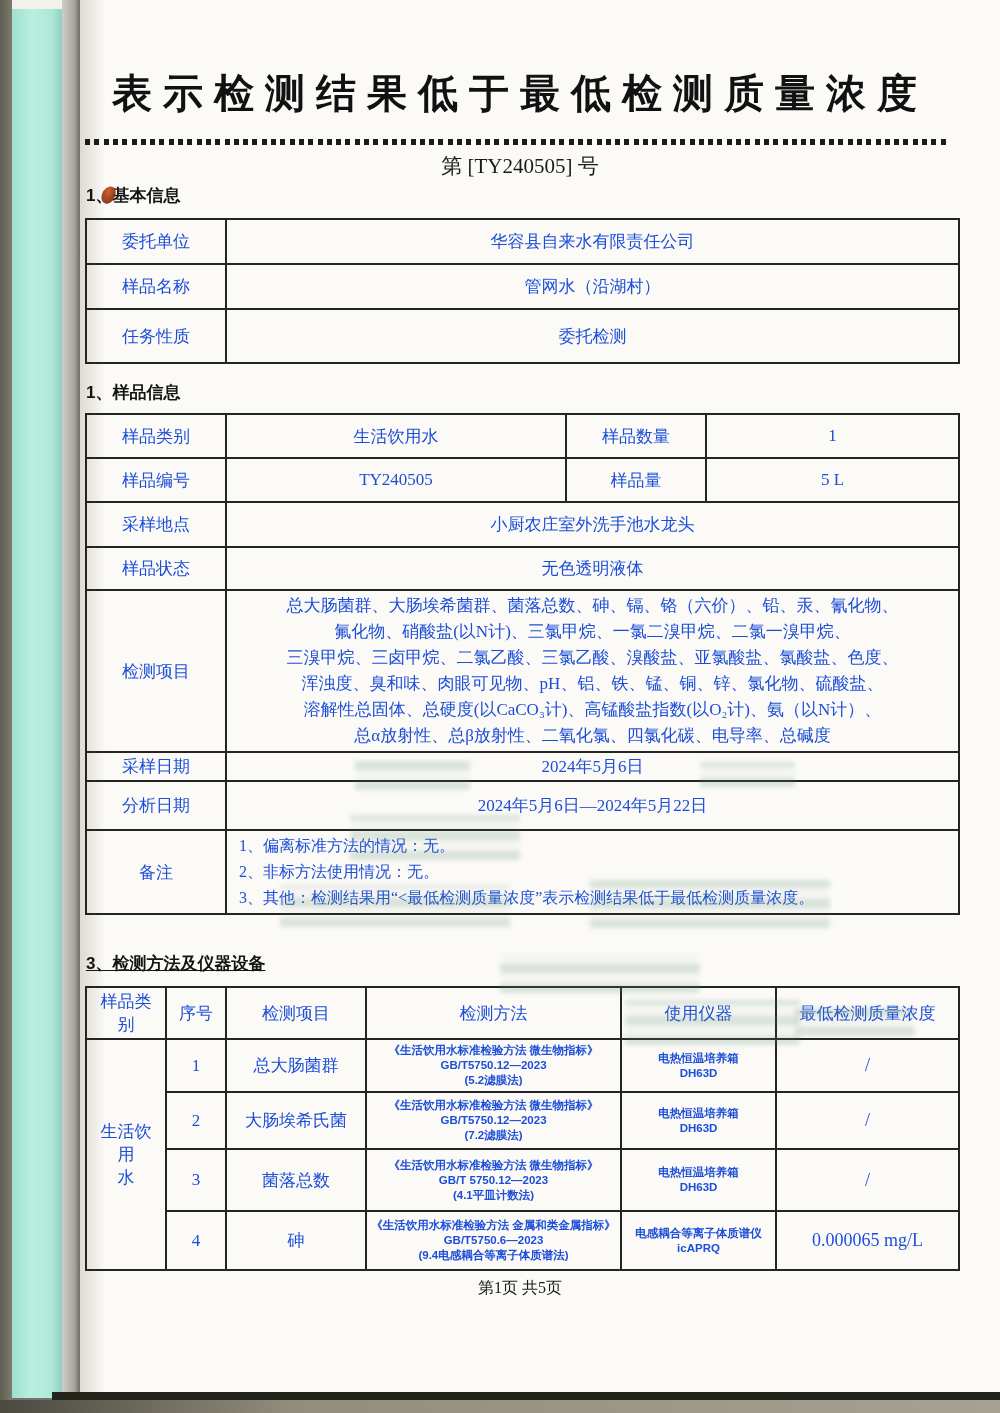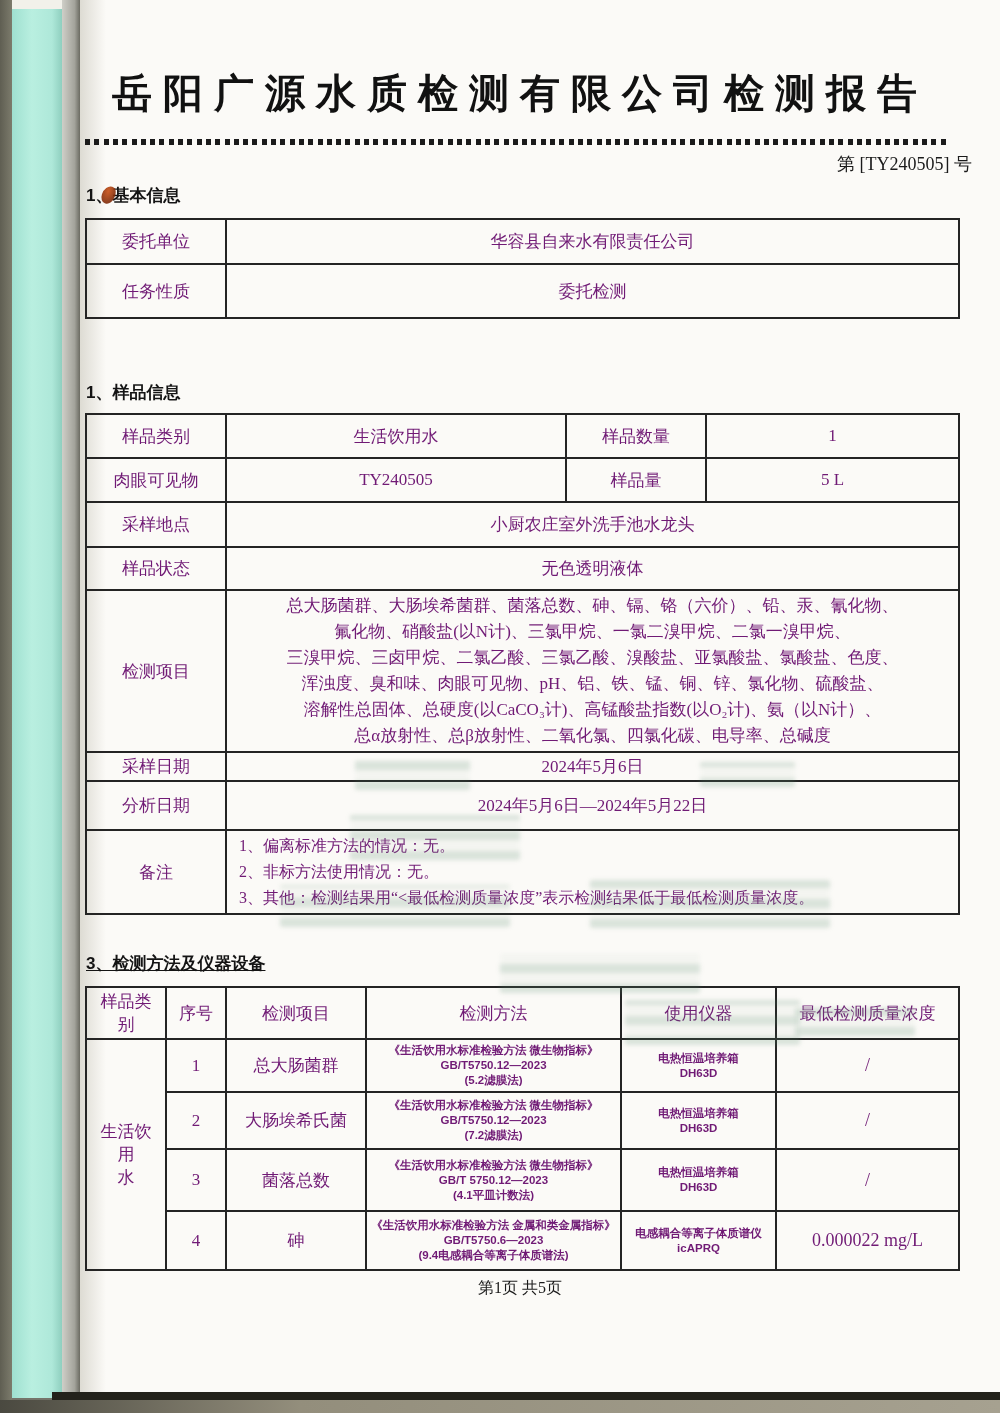--- a/index.html
+++ b/index.html
@@ -18,28 +18,28 @@
       background:linear-gradient(90deg,#dddbd3,rgba(255,255,255,0));}
   .bottom-line{position:absolute;left:52px;top:1392px;width:948px;height:8px;background:#23221b;}
   .below{position:absolute;left:0;top:1400px;width:1000px;height:13px;
       background:linear-gradient(90deg,#4a4940,#938e7c 30%,#a6a190);}
 
   .title{position:absolute;top:66px;left:0;width:880px;text-align:center;
       font-family:"Liberation Sans",sans-serif;font-weight:700;font-size:40px;
       letter-spacing:11px;color:#111;white-space:nowrap;}
   .dotline{position:absolute;top:139px;left:5px;width:864px;height:6px;
       background:repeating-linear-gradient(to right,#1b1b1b 0 5px,transparent 5px 9.3px);}
-  .report-no{position:absolute;top:152px;left:12px;width:880px;text-align:right;font-size:18px;}
+  .report-no{position:absolute;top:152px;left:0;width:880px;text-align:center;font-size:21px;}
   .sec-heading{position:absolute;left:6px;font-family:"Liberation Sans",sans-serif;
       font-weight:700;font-size:17px;color:#141414;}
   .h1{top:184px;} .h2{top:381px;} .h3{top:952px;text-decoration:underline;}
   .footer{position:absolute;top:1278px;left:0;width:880px;text-align:center;font-size:16px;}
 
   table{border-collapse:collapse;table-layout:fixed;position:absolute;left:5px;width:873px;
-      font-family:"Liberation Serif",serif;color:#701a75;}
+      font-family:"Liberation Serif",serif;color:#1d4ed8;}
   .tbl1{top:218px;} .tbl2{top:413px;} .tbl3{top:986px;}
   td{border:2px solid #242424;text-align:center;vertical-align:middle;
       font-size:17px;padding:2px 6px;overflow:hidden;}
   .pre{white-space:pre-line;}
   .items-cell{line-height:26px;}
   .remark-cell{text-align:left;font-size:16px;line-height:26px;padding-left:12px;}
   .small-bold{font-family:"Liberation Sans",sans-serif;font-weight:700;
       font-size:11.5px;line-height:15px;padding:2px 3px;}
   .mdl{font-size:18px;}
 
@@ -54,34 +54,38 @@
 <body>
 
 <div class="scan">
   <div class="edge-dark"></div>
   <div class="strip-cyan"></div>
   <div class="strip-fold"></div>
   <div class="spine"></div>
 
   <div class="page">
 
-    <div class="title">岳阳广源水质检测有限公司检测报告</div>
+    <div class="title">表示检测结果低于最低检测质量浓度</div>
     <div class="dotline"></div>
     <div class="report-no">第 [TY240505] 号</div>
 
     <div class="sec-heading h1">1、基本信息</div>
     <table class="tbl1">
       <colgroup>
           <col style="width:140px">
           <col style="width:733px">
         </colgroup>
       <tbody>
           <tr style="height:45px">
         <td>委托单位</td>
         <td>华容县自来水有限责任公司</td>
+      </tr>
+      <tr style="height:45px">
+        <td>样品名称</td>
+        <td>管网水（沿湖村）</td>
       </tr>
       <tr style="height:54px">
         <td>任务性质</td>
         <td>委托检测</td>
       </tr>
     </tbody>
       </table>
 
     <div class="sec-heading h2">1、样品信息</div>
     <table class="tbl2">
@@ -92,21 +96,21 @@
           <col style="width:253px">
         </colgroup>
       <tbody>
           <tr style="height:44px">
         <td>样品类别</td>
         <td>生活饮用水</td>
         <td>样品数量</td>
         <td>1</td>
       </tr>
       <tr style="height:44px">
-        <td>肉眼可见物</td>
+        <td>样品编号</td>
         <td>TY240505</td>
         <td>样品量</td>
         <td>5 L</td>
       </tr>
       <tr style="height:45px">
         <td>采样地点</td>
         <td colspan="3">小厨农庄室外洗手池水龙头</td>
       </tr>
       <tr style="height:43px">
         <td>样品状态</td>
@@ -189,21 +193,21 @@
 DH63D</td>
         <td class="mdl">/</td>
       </tr>
       <tr style="height:59px">
         <td>4</td>
         <td>砷</td>
         <td class="pre small-bold">《生活饮用水标准检验方法 金属和类金属指标》GB/T5750.6—2023
 (9.4电感耦合等离子体质谱法)</td>
         <td class="pre small-bold">电感耦合等离子体质谱仪
 icAPRQ</td>
-        <td class="mdl">0.000022 mg/L</td>
+        <td class="mdl">0.000065 mg/L</td>
       </tr>
     </tbody>
       </table>
 
     <div class="footer">第1页  共5页</div>
 
     <div class="stain"></div>
 
     <div class="ghost" style="left:275px;top:760px;width:115px;height:30px"></div>
     <div class="ghost" style="left:620px;top:762px;width:95px;height:25px"></div>

